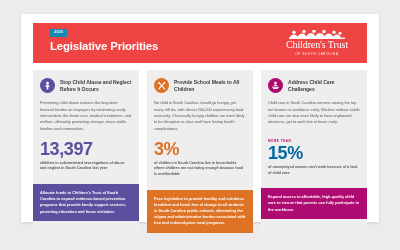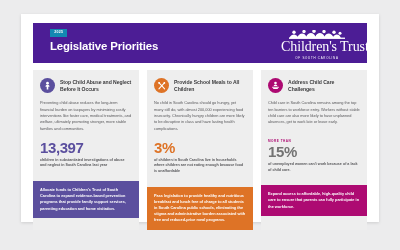--- a/index.html
+++ b/index.html
@@ -19,21 +19,21 @@
     height: 208px;
     background: #ffffff;
     box-shadow: 0 1px 3px rgba(0,0,0,0.13);
   }
   .header {
     position: absolute;
     left: 12px;
     top: 9px;
     width: 334px;
     height: 40px;
-    background: #4c1d95;
+    background: #ef4444;
   }
   .year-badge {
     position: absolute;
     left: 17px;
     top: 6px;
     background: #1389b2;
     color: #ffffff;
     font-size: 3.6px;
     font-weight: bold;
     letter-spacing: 0.25px;
@@ -54,21 +54,21 @@
     position: absolute;
     right: 14px;
     top: 7px;
     width: 72px;
     text-align: center;
   }
   .logo-mark { display: block; margin: 0 auto 1px; }
   .logo-name {
     color: #ffffff;
     font-family: "Liberation Serif", serif;
-    font-size: 14px;
+    font-size: 10px;
     line-height: 1;
     letter-spacing: -0.1px;
     white-space: nowrap;
   }
   .logo-sub {
     color: #ffffff;
     font-size: 2.9px;
     letter-spacing: 0.75px;
     margin-top: 1.6px;
     white-space: nowrap;
@@ -118,21 +118,21 @@
     margin: 0 0 8px 0;
     min-height: 31px;
   }
   .stat-eyebrow {
     font-size: 3.1px;
     font-weight: bold;
     letter-spacing: 0.5px;
     margin-bottom: 1px;
   }
   .stat-number {
-    font-size: 15px;
+    font-size: 18px;
     font-weight: bold;
     line-height: 1;
     letter-spacing: -0.4px;
     margin-bottom: 2.5px;
   }
   .stat-caption {
     font-size: 3.65px;
     font-weight: bold;
     color: #58585b;
     line-height: 1.55;
@@ -225,21 +225,21 @@
               <circle cx="8" cy="3.6" r="2.3"></circle>
               <path d="M8 6.4c-2 0-3.2 1.3-3.2 2.6h6.4c0-1.3-1.2-2.6-3.2-2.6z"></path>
               <rect x="1.8" y="10.2" width="12.4" height="1.7" rx="0.8"></rect>
               <rect x="3.6" y="12.6" width="8.8" height="1.5" rx="0.7"></rect>
             </svg>
           </div>
           <div class="card-title">Address Child Care Challenges</div>
         </div>
         <p class="card-body">Child care in South Carolina remains among the top ten barriers to workforce entry. Workers without stable child care are also more likely to have unplanned absences, get to work late or leave early.</p>
         <div class="stat-eyebrow" style="color:#ad0a72">MORE THAN</div>
-        <div class="stat-number" style="color:#737373">15%</div>
+        <div class="stat-number" style="color:#0369a1">15%</div>
         <div class="stat-caption">of unemployed women can't work because of a lack of child care.</div>
       </div>
       <div class="spacer"></div>
       <div class="card-banner" style="background:#ad0a72">Expand access to affordable, high-quality child care to ensure that parents can fully participate in the workforce.</div>
     </div>
 
   </div>
 </div>
 
 </body></html>

